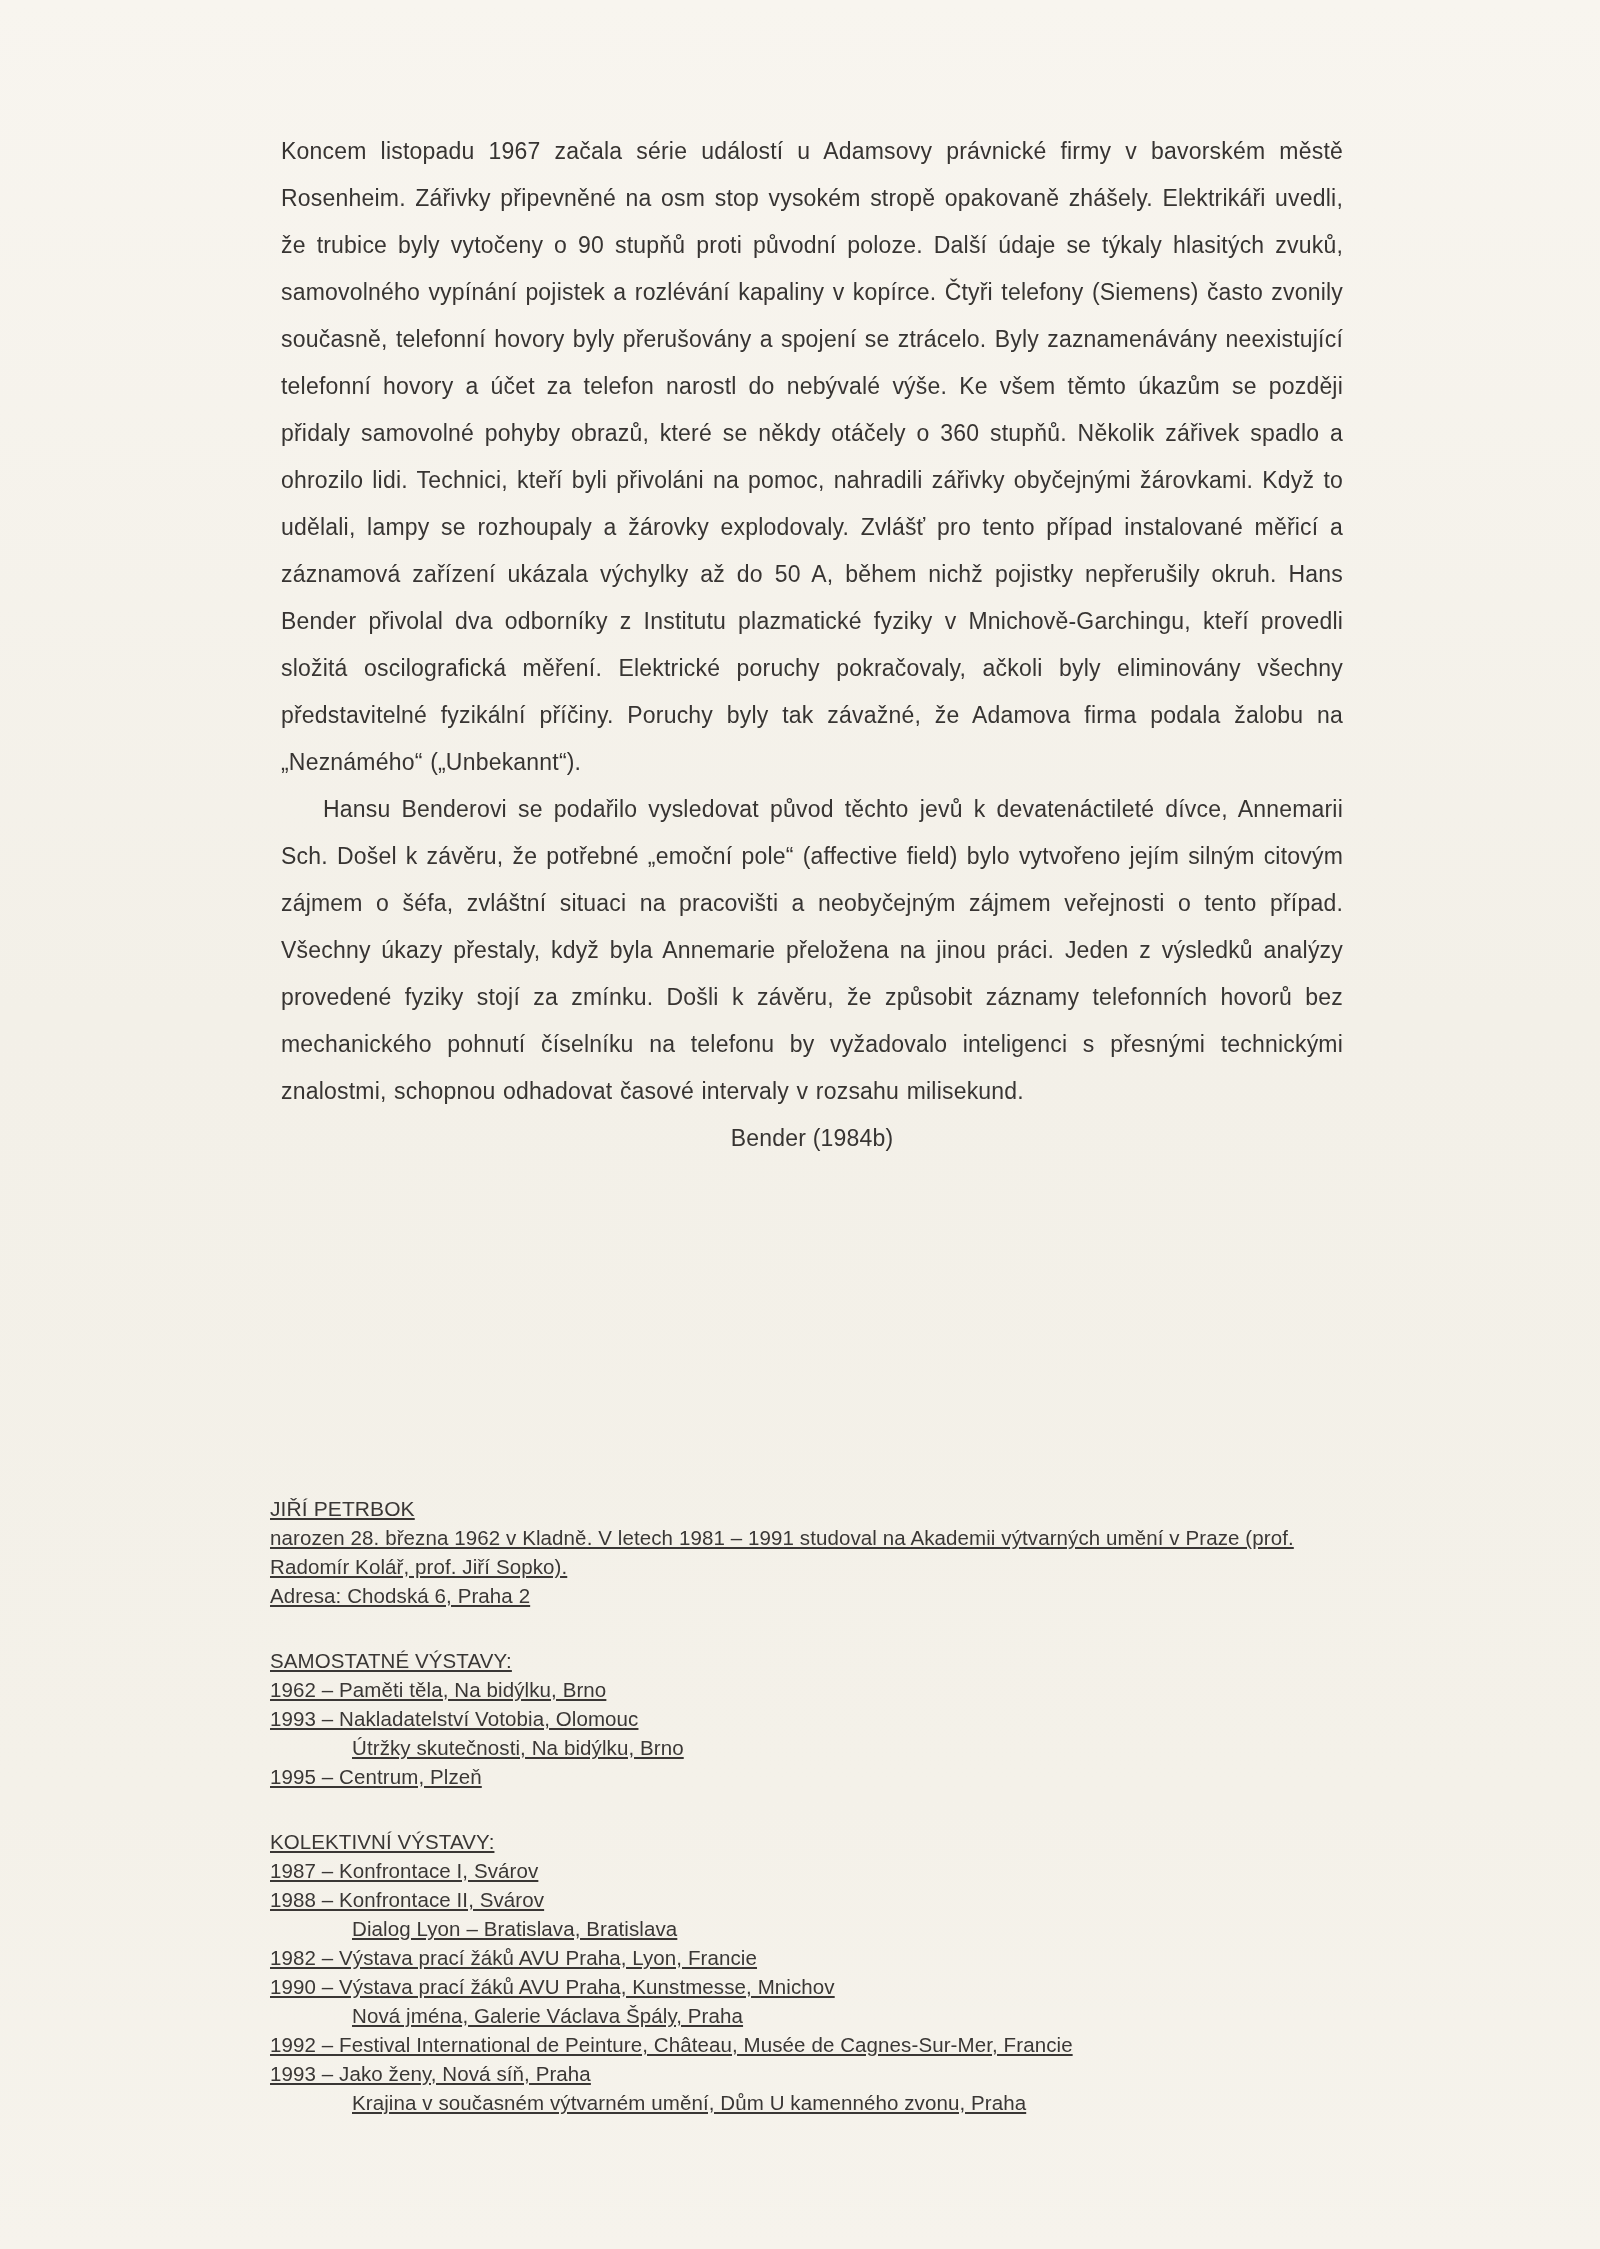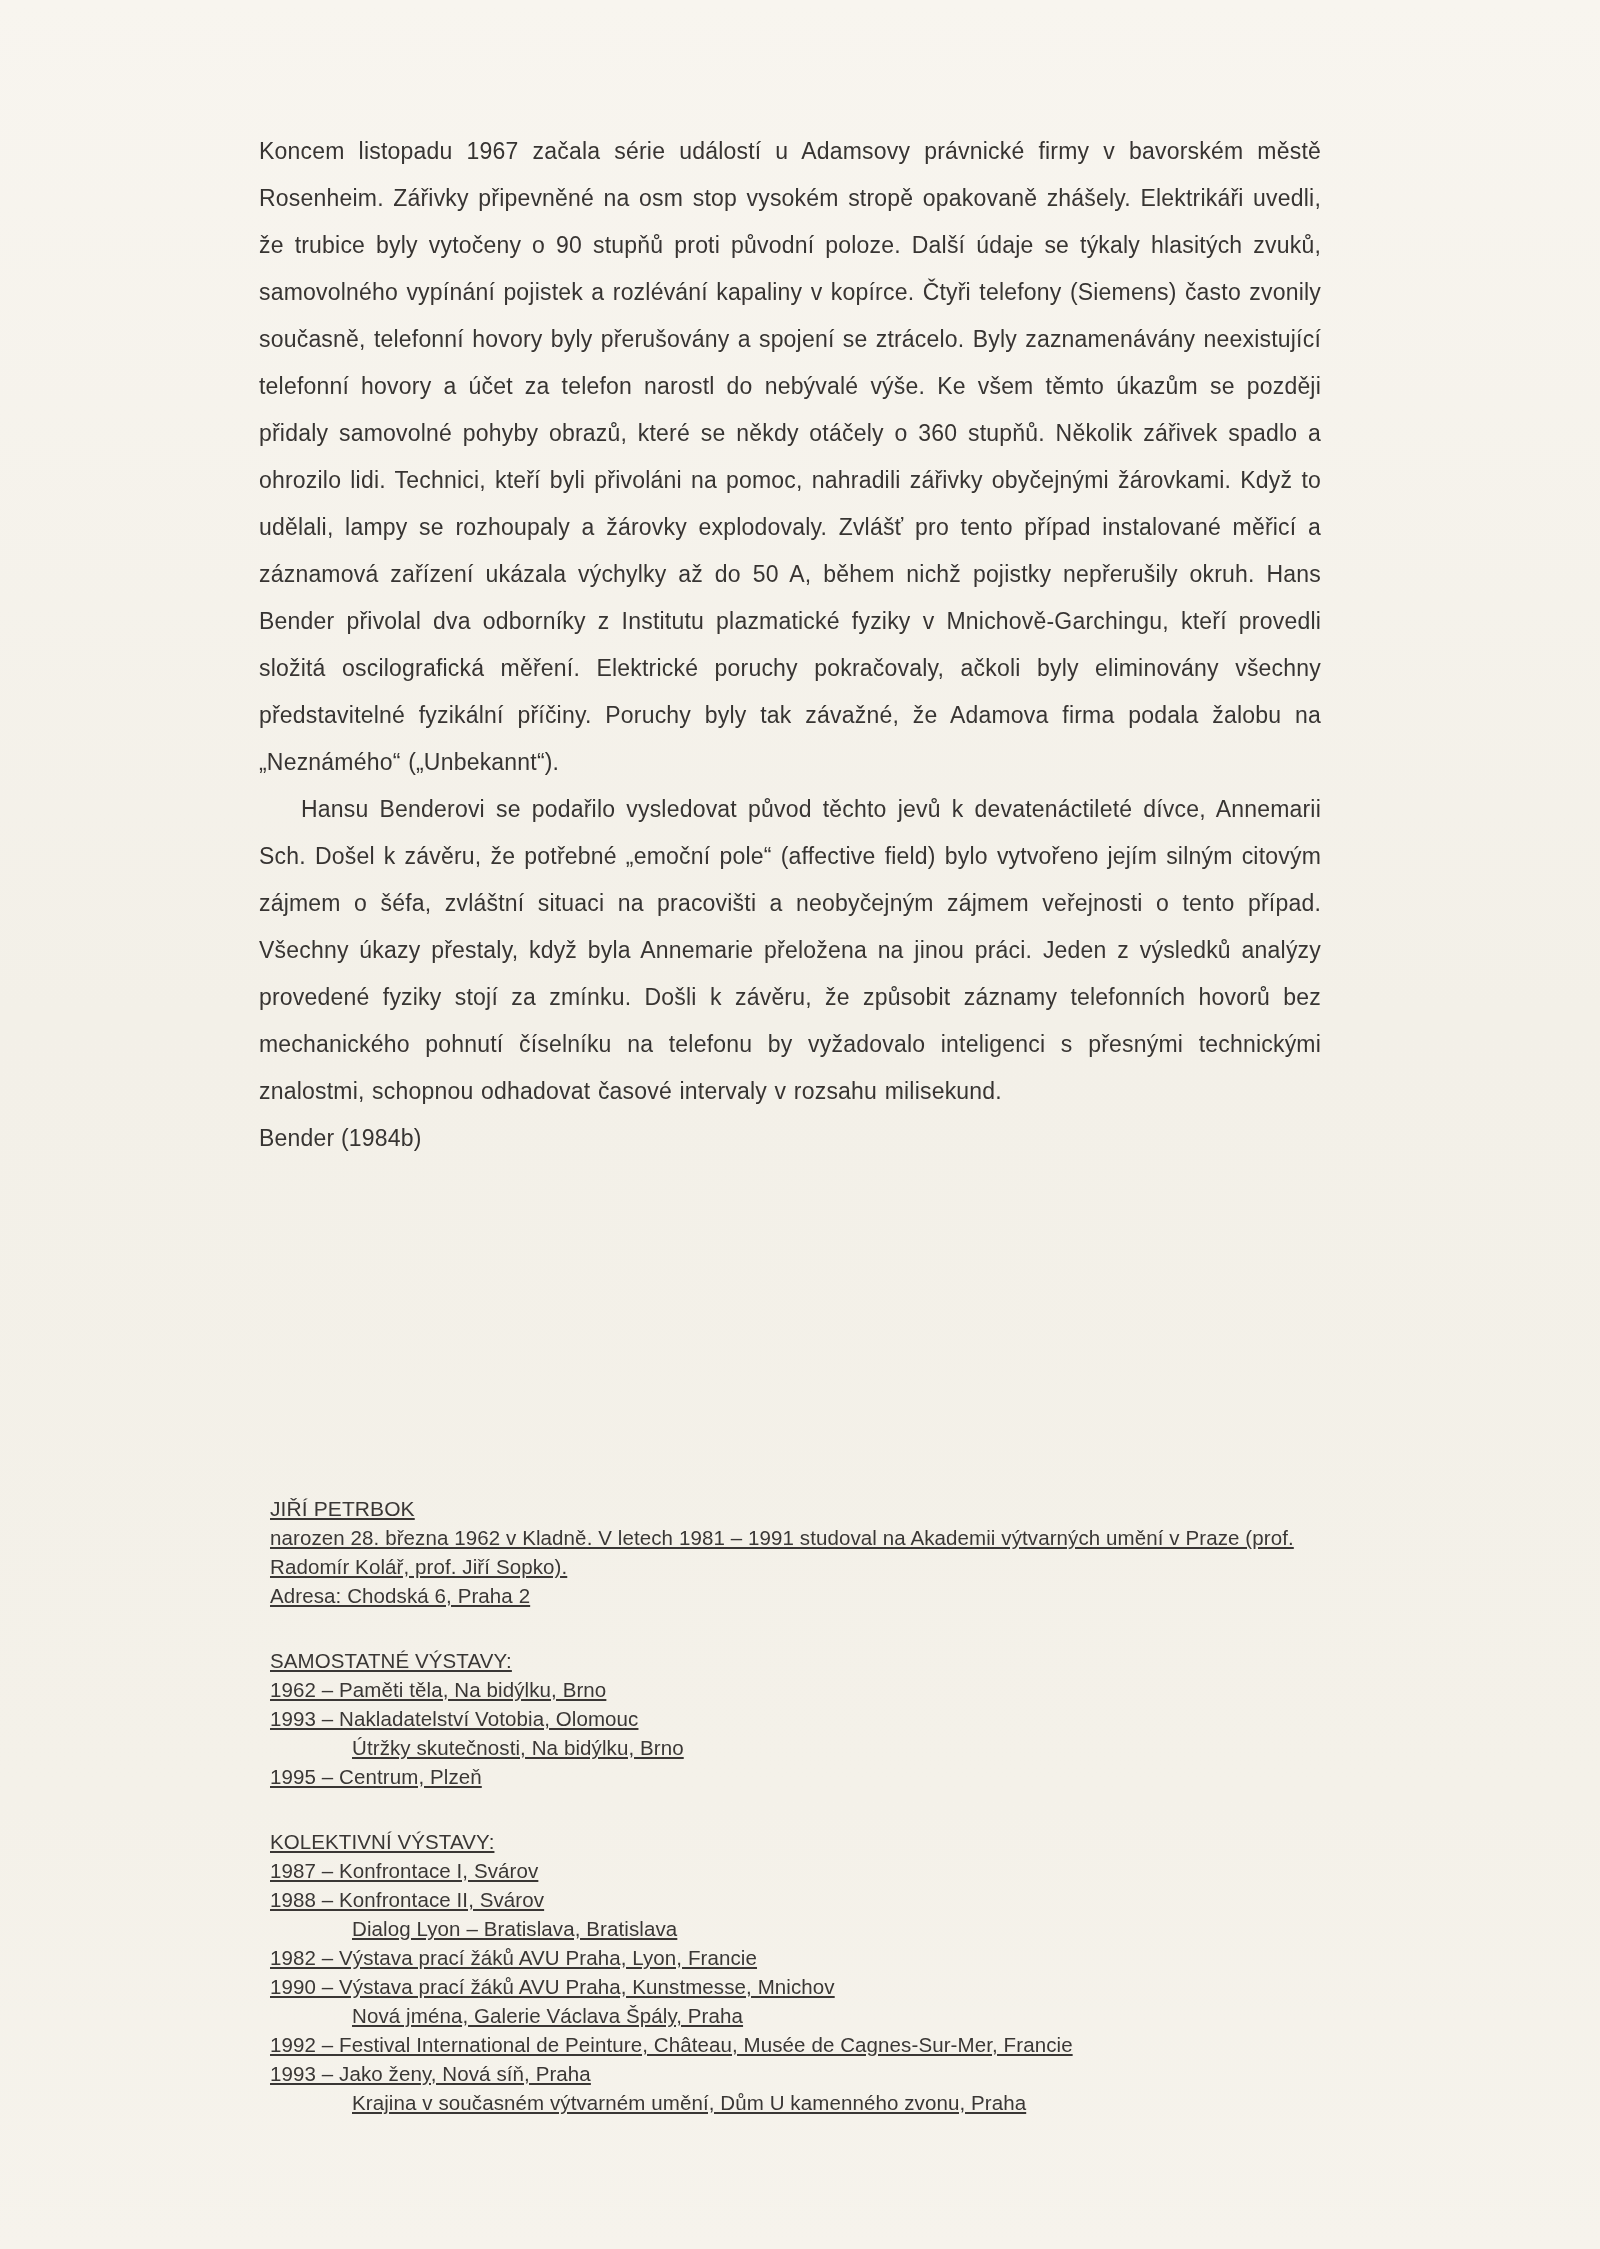--- a/index.html
+++ b/index.html
@@ -16,42 +16,42 @@
     color: #333130;
   }
   .page {
     position: absolute;
     inset: 0;
     background: linear-gradient(180deg, #f8f5ef 0%, #f3f0e8 45%, #f4f1e9 80%, #f6f3ec 100%);
   }
   
   .text-block {
     position: absolute;
-    left: 259px;
+    left: 281px;
     top: 128px;
     width: 1062px;
   }
   .para {
     margin: 0;
     font-size: 23px;
     line-height: 47px;
     text-align: justify;
     letter-spacing: 0.2px;
     word-spacing: 1px;
     color: #373432;
     hyphens: auto;
   }
   .para.indent {
     text-indent: 42px;
   }
   .citation {
     margin: 0;
     font-size: 23px;
     line-height: 47px;
-    text-align: left;
+    text-align: center;
     letter-spacing: 0.2px;
     color: #373432;
   }
   
   .bio {
     position: absolute;
     left: 270px;
     top: 1494px;
     width: 1080px;
     font-size: 20.5px;

